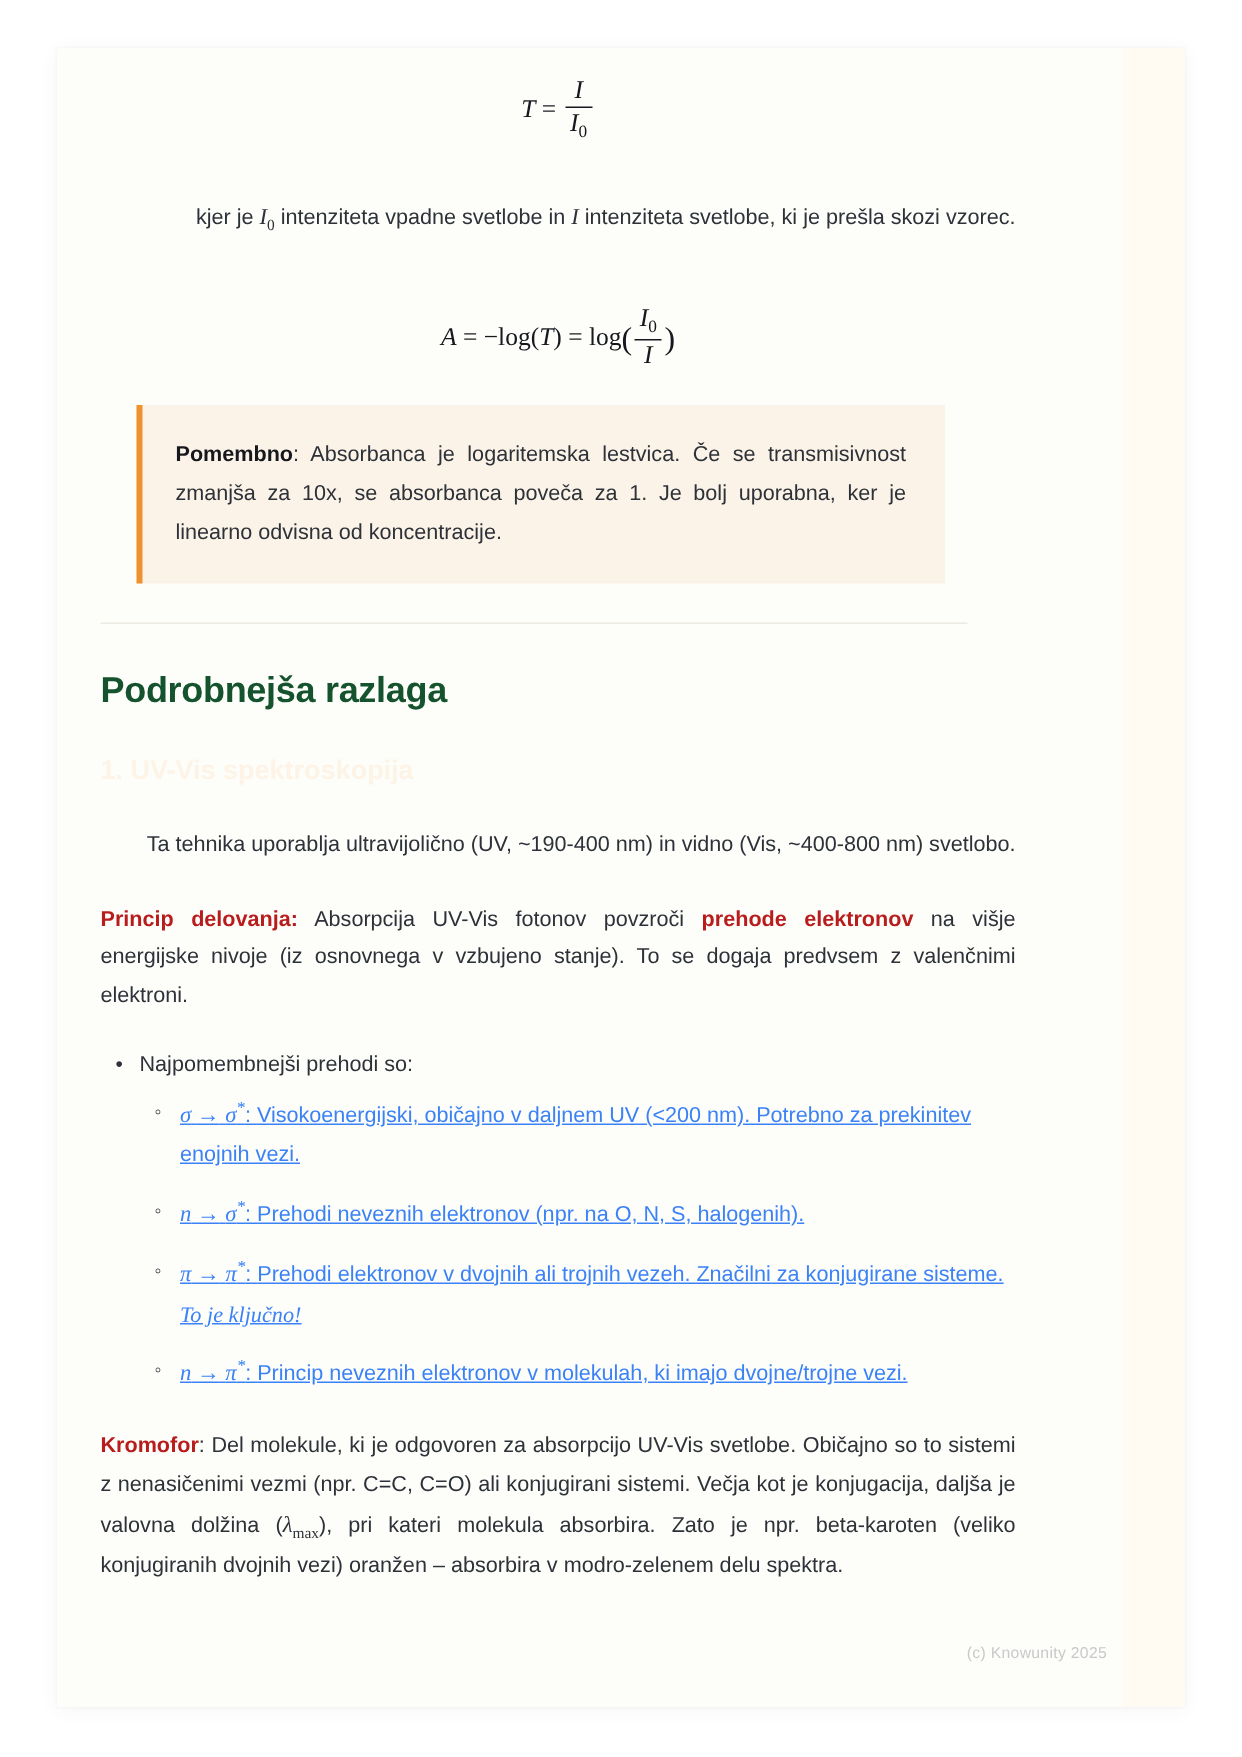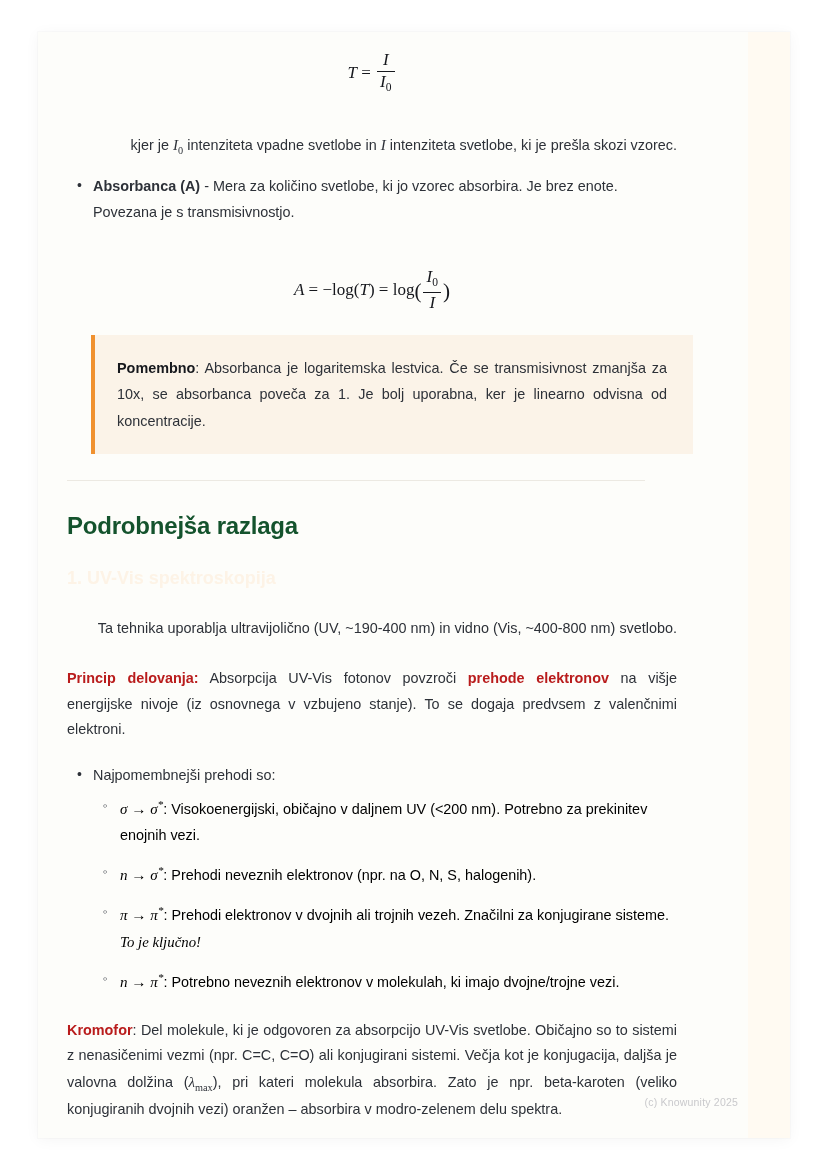--- a/index.html
+++ b/index.html
@@ -114,41 +114,42 @@
 
   ul.lvl2 {
     list-style: none;
     margin: 6px 0 0 0;
     padding: 0 0 0 27px;
   }
   ul.lvl2 > li {
     position: relative;
     font-size: 14.4px;
     line-height: 1.78;
-    color: #000000;
+    color: #3b82f6;
     margin-bottom: 11px;
     text-align: left;
+    text-decoration: underline;
   }
   ul.lvl2 > li::before {
     content: "\25E6";
     position: absolute;
     left: -17px;
     top: 0px;
     color: #3a3f47;
     font-size: 13px;
   }
   ul.lvl2 > li:last-child { margin-bottom: 0; }
 
   
   .callout {
     background: #fbf3e8;
     border-left: 4px solid #f0912f;
     margin: 22px 0 22px 24px;
     padding: 20px 26px 20px 22px;
-    width: 602px;
+    width: 539px;
   }
   .callout p {
     margin: 0;
     font-size: 14.4px;
     line-height: 1.82;
     color: #2d3138;
     text-align: justify;
   }
   .callout p b { color: #16181d; font-weight: 700; }
 
@@ -204,25 +205,20 @@
       <span class="frac">
         <span class="num">I</span>
         <span class="den"><span>I</span><span class="sub">0</span></span>
       </span>
     </div>
 
     <p class="body ragged" style="margin-top:36px;">
       <span>kjer je </span><span class="mathvar"><span>I</span><span class="sub">0</span></span><span> intenziteta vpadne svetlobe in </span><span class="mathvar">I</span><span> intenziteta svetlobe, ki je prešla skozi vzorec.</span>
     </p>
 
-    <ul class="lvl1">
-      <li>
-        <b>Absorbanca (A)</b><span> - Mera za količino svetlobe, ki jo vzorec absorbira. Je brez enote. Povezana je s transmisivnostjo.</span>
-      </li>
-    </ul>
 
     <div class="formula" style="margin-top:44px;">
       <span class="var">A</span>
       <span>=</span>
       <span>−</span><span>log(</span><span class="var">T</span><span>)</span>
       <span>=</span>
       <span>log</span><span class="paren">(</span><span class="frac">
         <span class="num"><span>I</span><span class="sub">0</span></span>
         <span class="den">I</span>
       </span><span class="paren">)</span>
@@ -253,21 +249,21 @@
           <li>
             <span class="mathvar"><span>σ</span> <span>→</span> <span>σ</span><span class="sup" style="vertical-align:super;font-size:0.75em;">*</span></span><span>: </span><span>Visokoenergijski, običajno v daljnem UV (&lt;200 nm). Potrebno za prekinitev enojnih vezi.</span>
           </li>
           <li>
             <span class="mathvar"><span>n</span> <span>→</span> <span>σ</span><span class="sup" style="vertical-align:super;font-size:0.75em;">*</span></span><span>: </span><span>Prehodi neveznih elektronov (npr. na O, N, S, halogenih).</span>
           </li>
           <li>
             <span class="mathvar"><span>π</span> <span>→</span> <span>π</span><span class="sup" style="vertical-align:super;font-size:0.75em;">*</span></span><span>: </span><span>Prehodi elektronov v dvojnih ali trojnih vezeh. Značilni za konjugirane sisteme. </span><i class="it">To je ključno!</i>
           </li>
           <li>
-            <span class="mathvar"><span>n</span> <span>→</span> <span>π</span><span class="sup" style="vertical-align:super;font-size:0.75em;">*</span></span><span>: </span><span>Potrebno neveznih elektronov v molekulah, ki imajo dvojne/trojne vezi.</span>
+            <span class="mathvar"><span>n</span> <span>→</span> <span>π</span><span class="sup" style="vertical-align:super;font-size:0.75em;">*</span></span><span>: </span><span>Princip neveznih elektronov v molekulah, ki imajo dvojne/trojne vezi.</span>
           </li>
         </ul>
       </li>
     </ul>
 
     <p class="body" style="margin-top:22px;">
       <b>Kromofor</b><span>: Del molekule, ki je odgovoren za absorpcijo UV-Vis svetlobe. Običajno so to sistemi z nenasičenimi vezmi (npr. C=C, C=O) ali konjugirani sistemi. Večja kot je konjugacija, daljša je valovna dolžina (</span><span class="mathvar"><span>λ</span><span class="sub">max</span></span><span>), pri kateri molekula absorbira. Zato je npr. beta-karoten (veliko konjugiranih dvojnih vezi) oranžen – absorbira v modro-zelenem delu spektra.</span>
     </p>
 
   </div>

